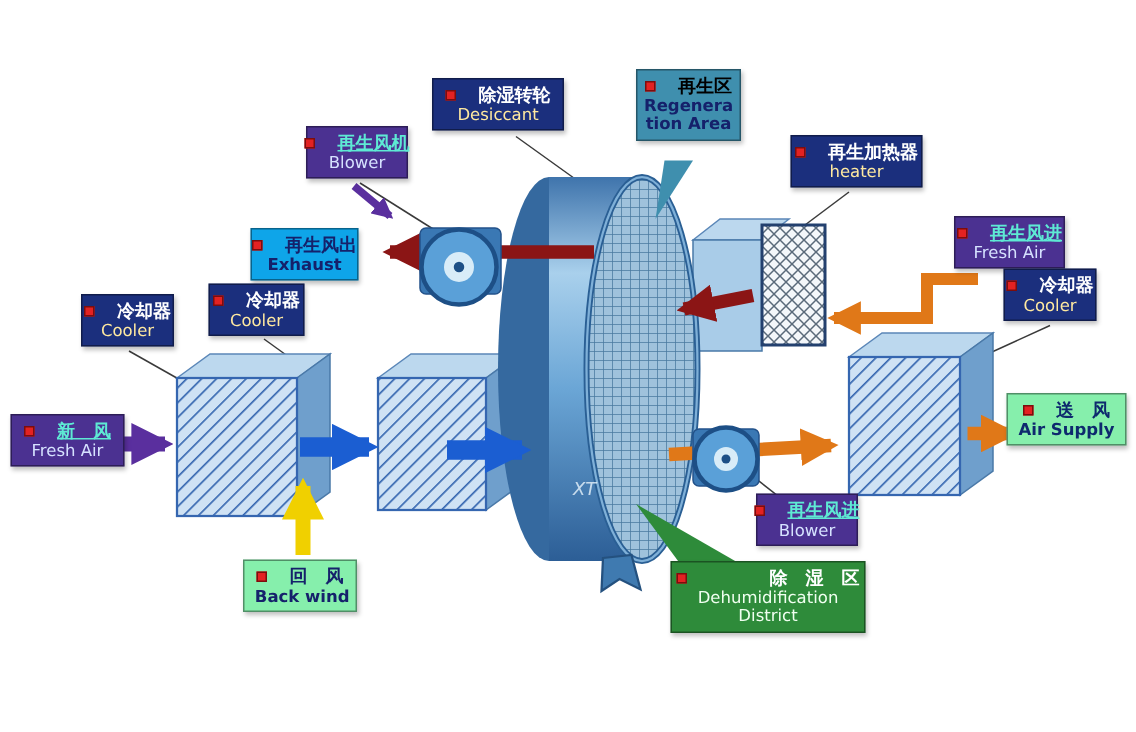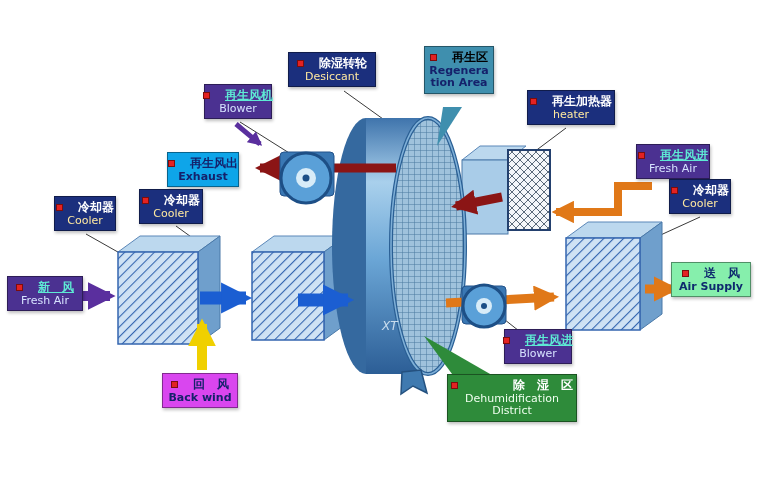--- a/index.html
+++ b/index.html
@@ -10,21 +10,21 @@
   .label { position:absolute; z-index:20; padding:3px 4px; text-align:center;
            border:1px solid rgba(0,0,0,.4); box-shadow:1px 2px 3px rgba(0,0,0,.25); }
   .lrow { display:flex; align-items:center; justify-content:center; gap:15px; }
   .bullet { width:7px; height:7px; background:#e32222; border:1px solid #7c0d0d; flex:0 0 auto; }
   .zh { font-size:12px; font-weight:bold; white-space:nowrap; line-height:1.25; }
   .en { font-size:11px; line-height:1.12; overflow-wrap:anywhere; }
 
   .navy { background:#1b2f7d; } .navy .zh{ color:#ffffff; } .navy .en{ color:#ffe9a0; }
   .purple { background:#4b3191; } .purple .zh{ color:#5eead4;text-decoration:underline; } .purple .en{ color:#d6e2ff; }
   .orangebox { background:#0ea5e9; } .orangebox .zh{ color:#15216b; } .orangebox .en{ color:#15216b; font-weight:bold; }
-  .yellowbox { background:#d946ef; } .yellowbox .zh{ color:#15216b; } .yellowbox .en{ color:#15216b; font-weight:bold; }
+  .yellowbox { background:#86efac;text-align:right; } .yellowbox .zh{ color:#15216b; } .yellowbox .en{ color:#15216b; font-weight:bold; }
   .cyanbox { background:#86efac; } .cyanbox .zh{ color:#0e2a6e; } .cyanbox .en{ color:#0e2a6e; font-weight:bold; }
   .greenbox { background:#2e8b3a; } .greenbox .zh{ color:#ffffff;padding-left:40px; } .greenbox .en{ color:#f0fff0; }
   .tealbox { background:#3f8fae; } .tealbox .zh{ color:#000000; } .tealbox .en{ color:#15216b; font-weight:bold; }
 
   .title { position:absolute; left:146px; top:216px; z-index:30;
            font-size:42px; font-weight:bold; font-style:italic; letter-spacing:1px;
            color:#f7b90c; white-space:nowrap;
            text-shadow:-2px -2px 0 #fff, 2px -2px 0 #fff, -2px 2px 0 #fff, 2px 2px 0 #fff,
                         0 -2px 0 #fff, 0 2px 0 #fff, -2px 0 0 #fff, 2px 0 0 #fff,
                         5px 6px 7px rgba(70,70,70,.5); }

